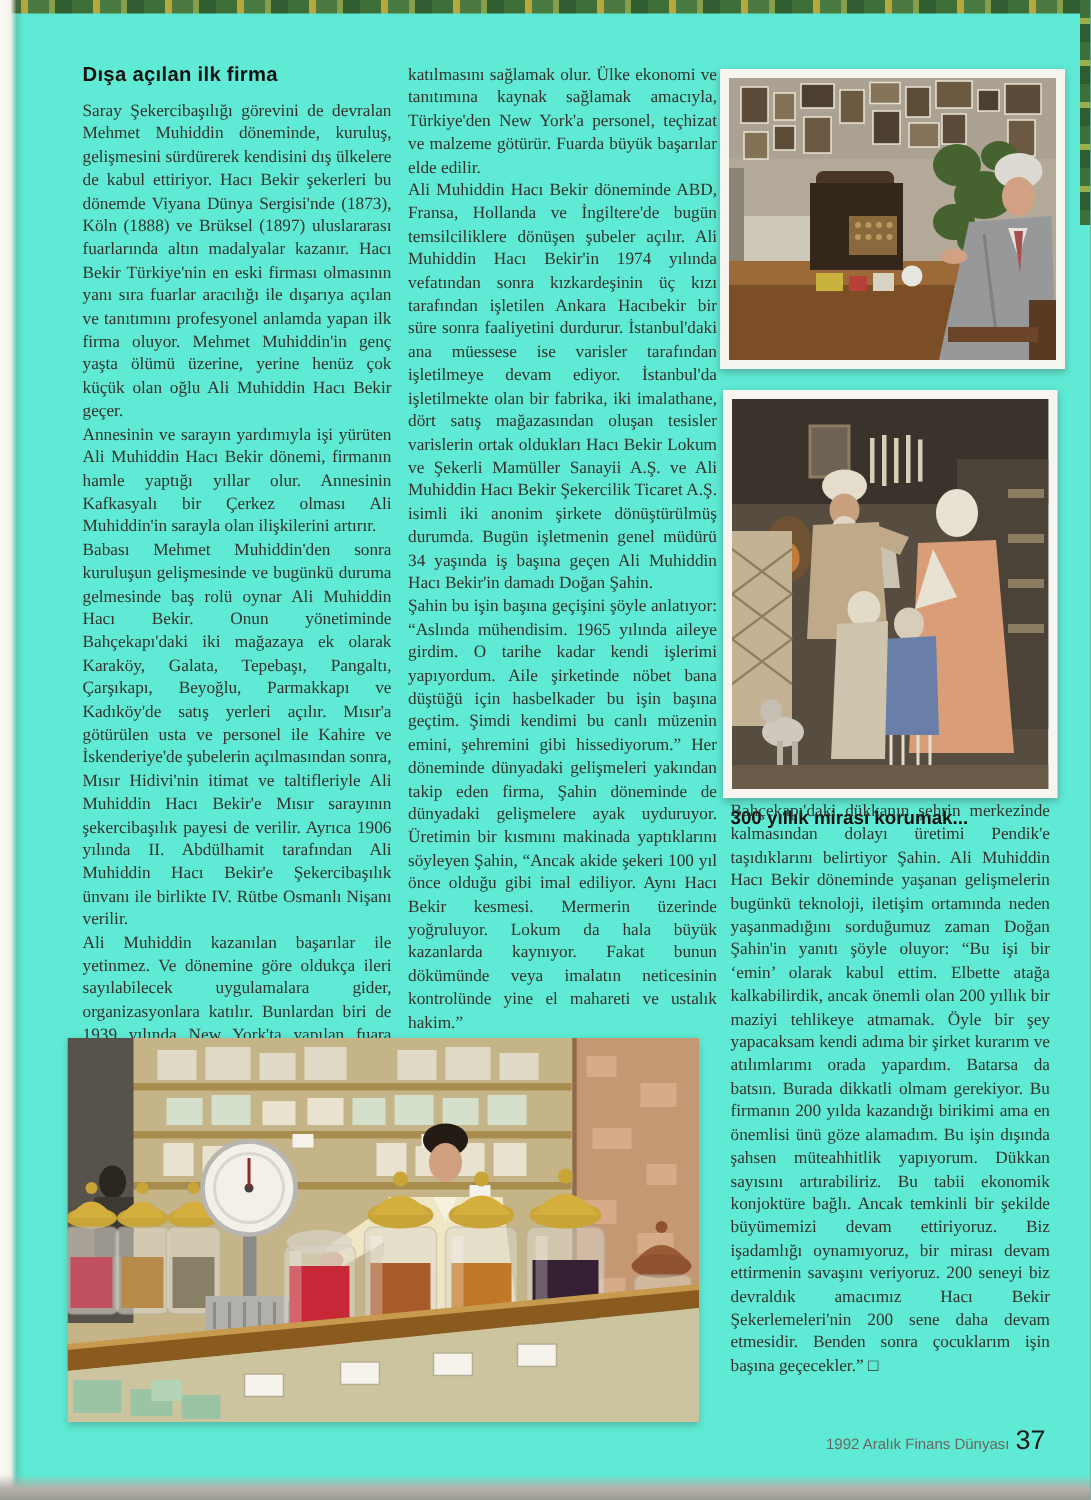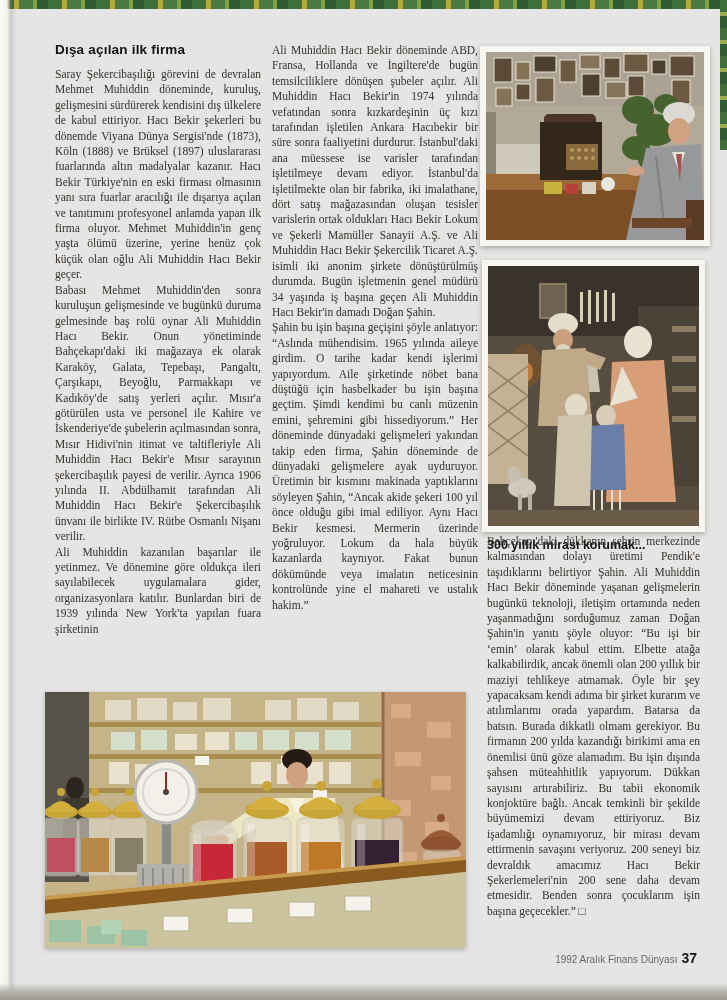--- a/index.html
+++ b/index.html
@@ -1,18 +1,18 @@
 <!DOCTYPE html>
 <html lang="tr"><head>
 <meta charset="utf-8">
 <style>
   html,body{margin:0;padding:0;background:#8c8a84;}
   .page{
     position:relative;width:727px;height:1000px;overflow:hidden;
-    background:#e5e5e5;
+    background:#5eead4;
     font-family:"Liberation Serif","DejaVu Serif",serif;
     color:#36312b;
   }
   .edge-top{position:absolute;left:0;top:0;width:727px;height:9px;
     background:repeating-linear-gradient(90deg,#3e6f38 0 14px,#b7a93e 14px 19px,#4a7a40 19px 33px,#86a04a 33px 37px,#2f5c30 37px 48px);
   }
   .edge-right{position:absolute;right:0;top:0;width:7px;height:150px;
     background:repeating-linear-gradient(180deg,#3e6f38 0 12px,#9bb04a 12px 16px,#2f5c30 16px 28px);
   }
   .edge-left{position:absolute;left:0;top:0;width:18px;height:1000px;
@@ -40,41 +40,43 @@
   .photo-print{background:#f7f5f0;box-shadow:0 2px 5px rgba(60,55,45,.35);}
   .photo-museum{left:480px;top:46px;width:218px;height:188px;padding:6px;}
   .photo-painting{left:482px;top:260px;width:211px;height:260px;padding:6px;}
   .photo-shop{left:45px;top:692px;width:421px;height:256px;box-shadow:0 2px 5px rgba(60,55,45,.3);}
   figure svg{display:block;width:100%;height:100%;}
   .footer{
     position:absolute;top:950px;right:30px;
     font-family:"Liberation Sans","DejaVu Sans",sans-serif;
     font-size:10px;color:#6b675f;
   }
-  .footer .page-number{font-size:14px;font-weight:bold;color:#1a1712;margin-left:4px;}
+  .footer .page-number{font-size:18px;font-weight:normal;color:#1a1712;margin-left:4px;}
 </style>
 </head>
 <body>
 
 <div class="page">
 
   <div class="edge-top"></div>
   <div class="edge-right"></div>
   <div class="edge-left"></div>
   <div class="edge-bottom"></div>
 
   <h1 class="article-heading">Dışa açılan ilk firma</h1>
 
   <div class="col col-1">
     <p>Saray Şekercibaşılığı görevini de devralan Mehmet Muhiddin döneminde, kuruluş, gelişmesini sürdürerek kendisini dış ülkelere de kabul ettiriyor. Hacı Bekir şekerleri bu dönemde Viyana Dünya Sergisi'nde (1873), Köln (1888) ve Brüksel (1897) uluslararası fuarlarında altın madalyalar kazanır. Hacı Bekir Türkiye'nin en eski firması olmasının yanı sıra fuarlar aracılığı ile dışarıya açılan ve tanıtımını profesyonel anlamda yapan ilk firma oluyor. Mehmet Muhiddin'in genç yaşta ölümü üzerine, yerine henüz çok küçük olan oğlu Ali Muhiddin Hacı Bekir geçer.</p>
+    <p>Annesinin ve sarayın yardımıyla işi yürüten Ali Muhiddin Hacı Bekir dönemi, firmanın hamle yaptığı yıllar olur. Annesinin Kafkasyalı bir Çerkez olması Ali Muhiddin'in sarayla olan ilişkilerini artırır.</p>
     <p>Babası Mehmet Muhiddin'den sonra kuruluşun gelişmesinde ve bugünkü duruma gelmesinde baş rolü oynar Ali Muhiddin Hacı Bekir. Onun yönetiminde Bahçekapı'daki iki mağazaya ek olarak Karaköy, Galata, Tepebaşı, Pangaltı, Çarşıkapı, Beyoğlu, Parmakkapı ve Kadıköy'de satış yerleri açılır. Mısır'a götürülen usta ve personel ile Kahire ve İskenderiye'de şubelerin açılmasından sonra, Mısır Hidivi'nin itimat ve taltifleriyle Ali Muhiddin Hacı Bekir'e Mısır sarayının şekercibaşılık payesi de verilir. Ayrıca 1906 yılında II. Abdülhamit tarafından Ali Muhiddin Hacı Bekir'e Şekercibaşılık ünvanı ile birlikte IV. Rütbe Osmanlı Nişanı verilir.</p>
     <p>Ali Muhiddin kazanılan başarılar ile yetinmez. Ve dönemine göre oldukça ileri sayılabilecek uygulamalara gider, organizasyonlara katılır. Bunlardan biri de 1939 yılında New York'ta yapılan fuara şirketinin</p>
   </div>
 
   <div class="col col-2">
+    <p>katılmasını sağlamak olur. Ülke ekonomi ve tanıtımına kaynak sağlamak amacıyla, Türkiye'den New York'a personel, teçhizat ve malzeme götürür. Fuarda büyük başarılar elde edilir.</p>
     <p>Ali Muhiddin Hacı Bekir döneminde ABD, Fransa, Hollanda ve İngiltere'de bugün temsilciliklere dönüşen şubeler açılır. Ali Muhiddin Hacı Bekir'in 1974 yılında vefatından sonra kızkardeşinin üç kızı tarafından işletilen Ankara Hacıbekir bir süre sonra faaliyetini durdurur. İstanbul'daki ana müessese ise varisler tarafından işletilmeye devam ediyor. İstanbul'da işletilmekte olan bir fabrika, iki imalathane, dört satış mağazasından oluşan tesisler varislerin ortak oldukları Hacı Bekir Lokum ve Şekerli Mamüller Sanayii A.Ş. ve Ali Muhiddin Hacı Bekir Şekercilik Ticaret A.Ş. isimli iki anonim şirkete dönüştürülmüş durumda. Bugün işletmenin genel müdürü 34 yaşında iş başına geçen Ali Muhiddin Hacı Bekir'in damadı Doğan Şahin.</p>
     <p>Şahin bu işin başına geçişini şöyle anlatıyor: “Aslında mühendisim. 1965 yılında aileye girdim. O tarihe kadar kendi işlerimi yapıyordum. Aile şirketinde nöbet bana düştüğü için hasbelkader bu işin başına geçtim. Şimdi kendimi bu canlı müzenin emini, şehremini gibi hissediyorum.” Her döneminde dünyadaki gelişmeleri yakından takip eden firma, Şahin döneminde de dünyadaki gelişmelere ayak uyduruyor. Üretimin bir kısmını makinada yaptıklarını söyleyen Şahin, “Ancak akide şekeri 100 yıl önce olduğu gibi imal ediliyor. Aynı Hacı Bekir kesmesi. Mermerin üzerinde yoğruluyor. Lokum da hala büyük kazanlarda kaynıyor. Fakat bunun dökümünde veya imalatın neticesinin kontrolünde yine el mahareti ve ustalık hakim.”</p>
   </div>
 
   <figure class="photo-print photo-museum">
     <svg viewBox="0 0 218 188" preserveAspectRatio="none">
       <rect x="0" y="0" width="218" height="188" fill="#b2a999"></rect>
       <rect x="0" y="0" width="218" height="54" fill="#aba293"></rect>
 
       <g stroke="#e9e3d4" stroke-width="1">

